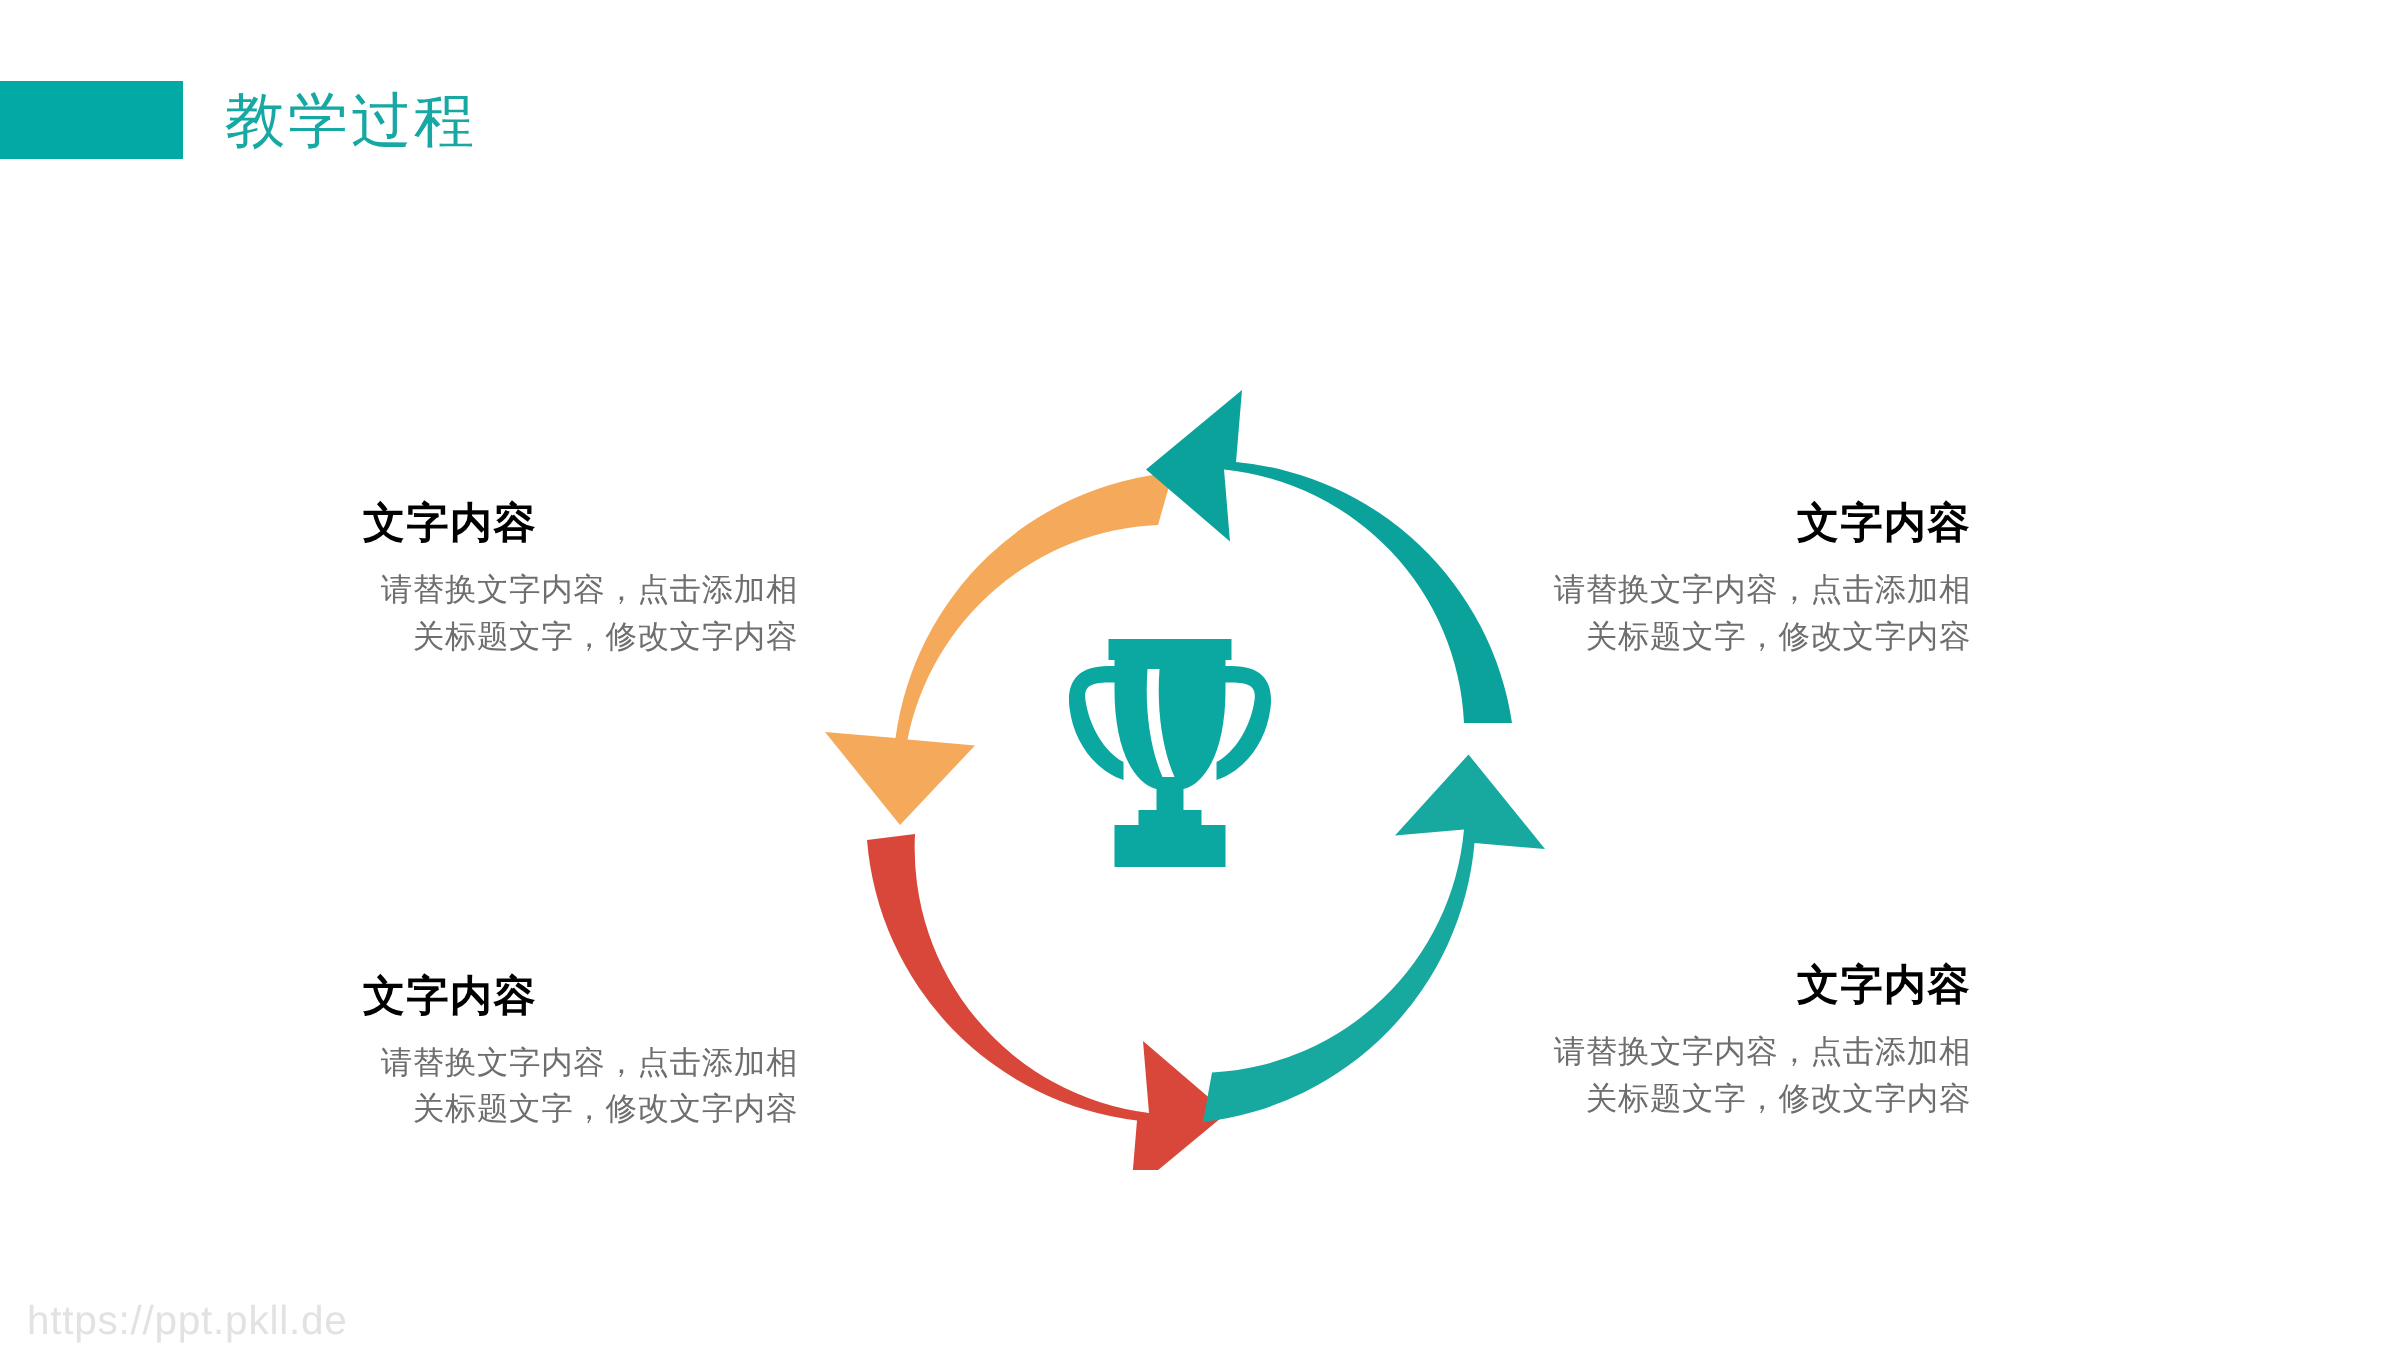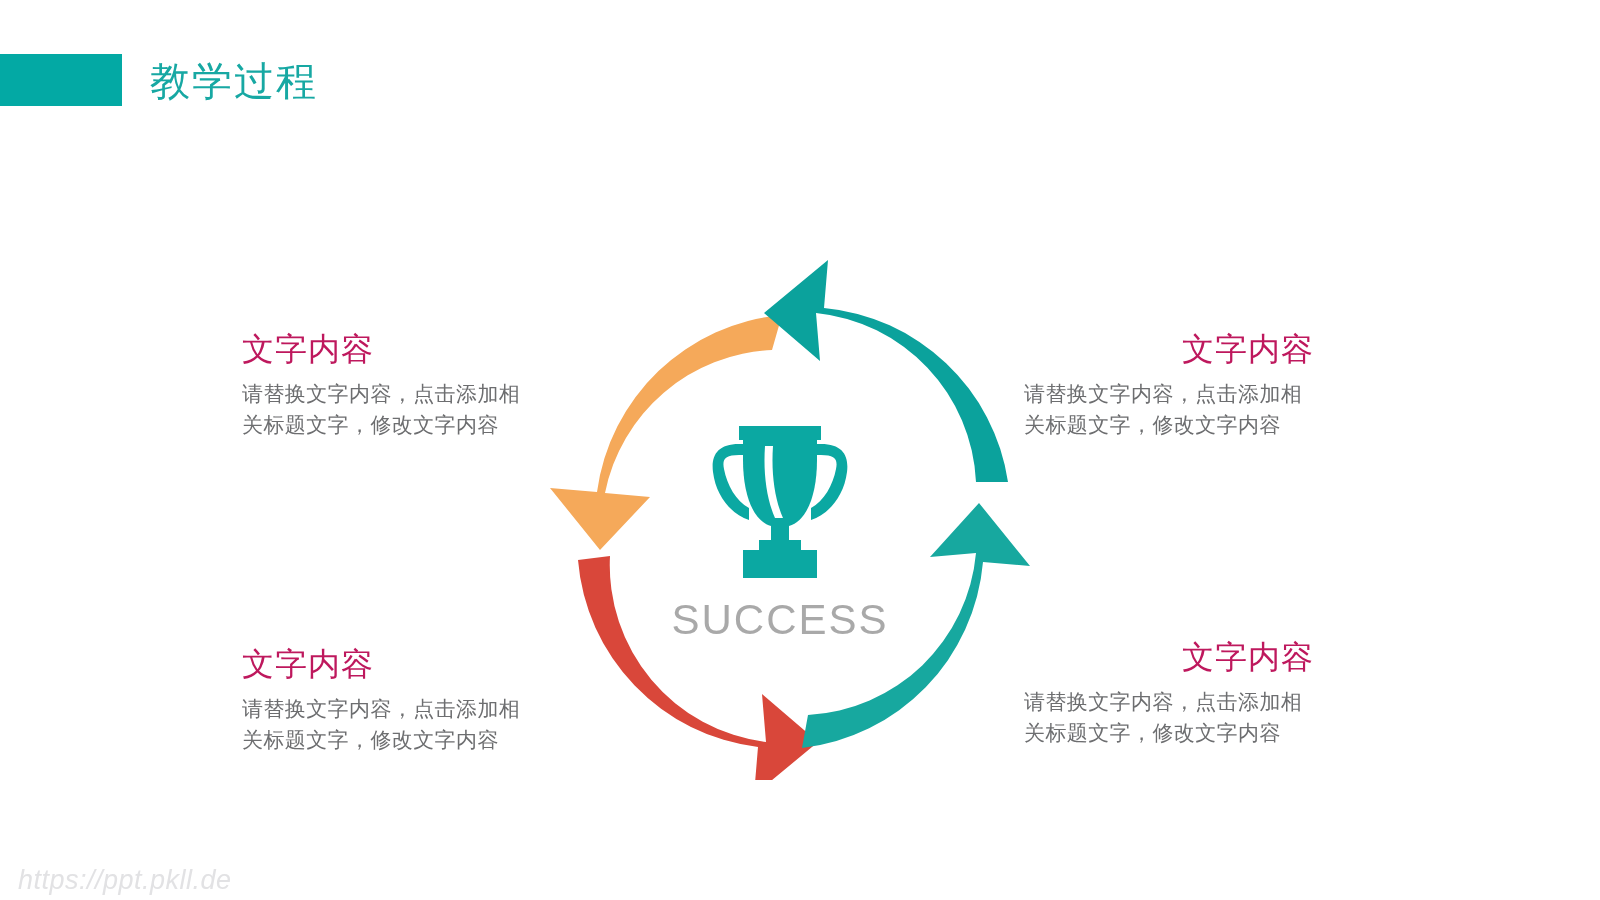--- a/index.html
+++ b/index.html
@@ -83,33 +83,34 @@
     color: #a9a9a9;
     letter-spacing: 2px;
   }
 
   
   .text-block {
     position: absolute;
     width: 290px;
   }
   .tb-heading {
-    font-size: 32px;
+    font-size: 28px;
     line-height: 38px;
-    font-weight: normal;
-    color: #be185d;
+    font-weight: bold;
+    color: #000000;
     margin: 0 0 10px 0;
     letter-spacing: 1px;
   }
   .tb-body {
     font-size: 21px;
     line-height: 31px;
     color: #6d6e70;
     margin: 0;
     letter-spacing: 0.4px;
+    text-align: right;
   }
 
   #block-top-left    { left: 242px; top: 330px; text-align: left; }
   #block-top-left .tb-heading { text-align: left; }
 
   #block-bottom-left { left: 242px; top: 645px; text-align: left; }
   #block-bottom-left .tb-heading { text-align: left; }
 
   #block-top-right    { left: 1024px; top: 330px; text-align: left; }
   #block-top-right .tb-heading { text-align: right; }
@@ -120,21 +121,20 @@
   
   #watermark {
     position: absolute;
     left: 18px;
     bottom: 4px;
     font-size: 27px;
     line-height: 32px;
     color: #e2e2e4;
     letter-spacing: 0.5px;
     white-space: nowrap;
-    font-style: italic;
   }
 </style>
 </head>
 <body>
 
 <div id="header">
   <div id="accent-bar"></div>
   <div id="page-title">教学过程</div>
 </div>
 
@@ -222,21 +222,20 @@
         <path d="M 56 24 C 54 52 58 78 66 96 L 74 96 C 66 78 62 52 64 24 Z" fill="#ffffff"></path>
 
         <rect x="62" y="100" width="18" height="22"></rect>
 
         <rect x="50" y="118" width="42" height="12"></rect>
 
         <rect x="34" y="128" width="74" height="28"></rect>
       </g>
     </svg>
 
-    <div id="success-label">SUCCESS</div>
   </div>
 </div>
 
 <div class="text-block" id="block-top-left">
   <div class="tb-heading">文字内容</div>
   <div class="tb-body">请替换文字内容，点击添加相关标题文字，修改文字内容</div>
 </div>
 
 <div class="text-block" id="block-bottom-left">
   <div class="tb-heading">文字内容</div>

